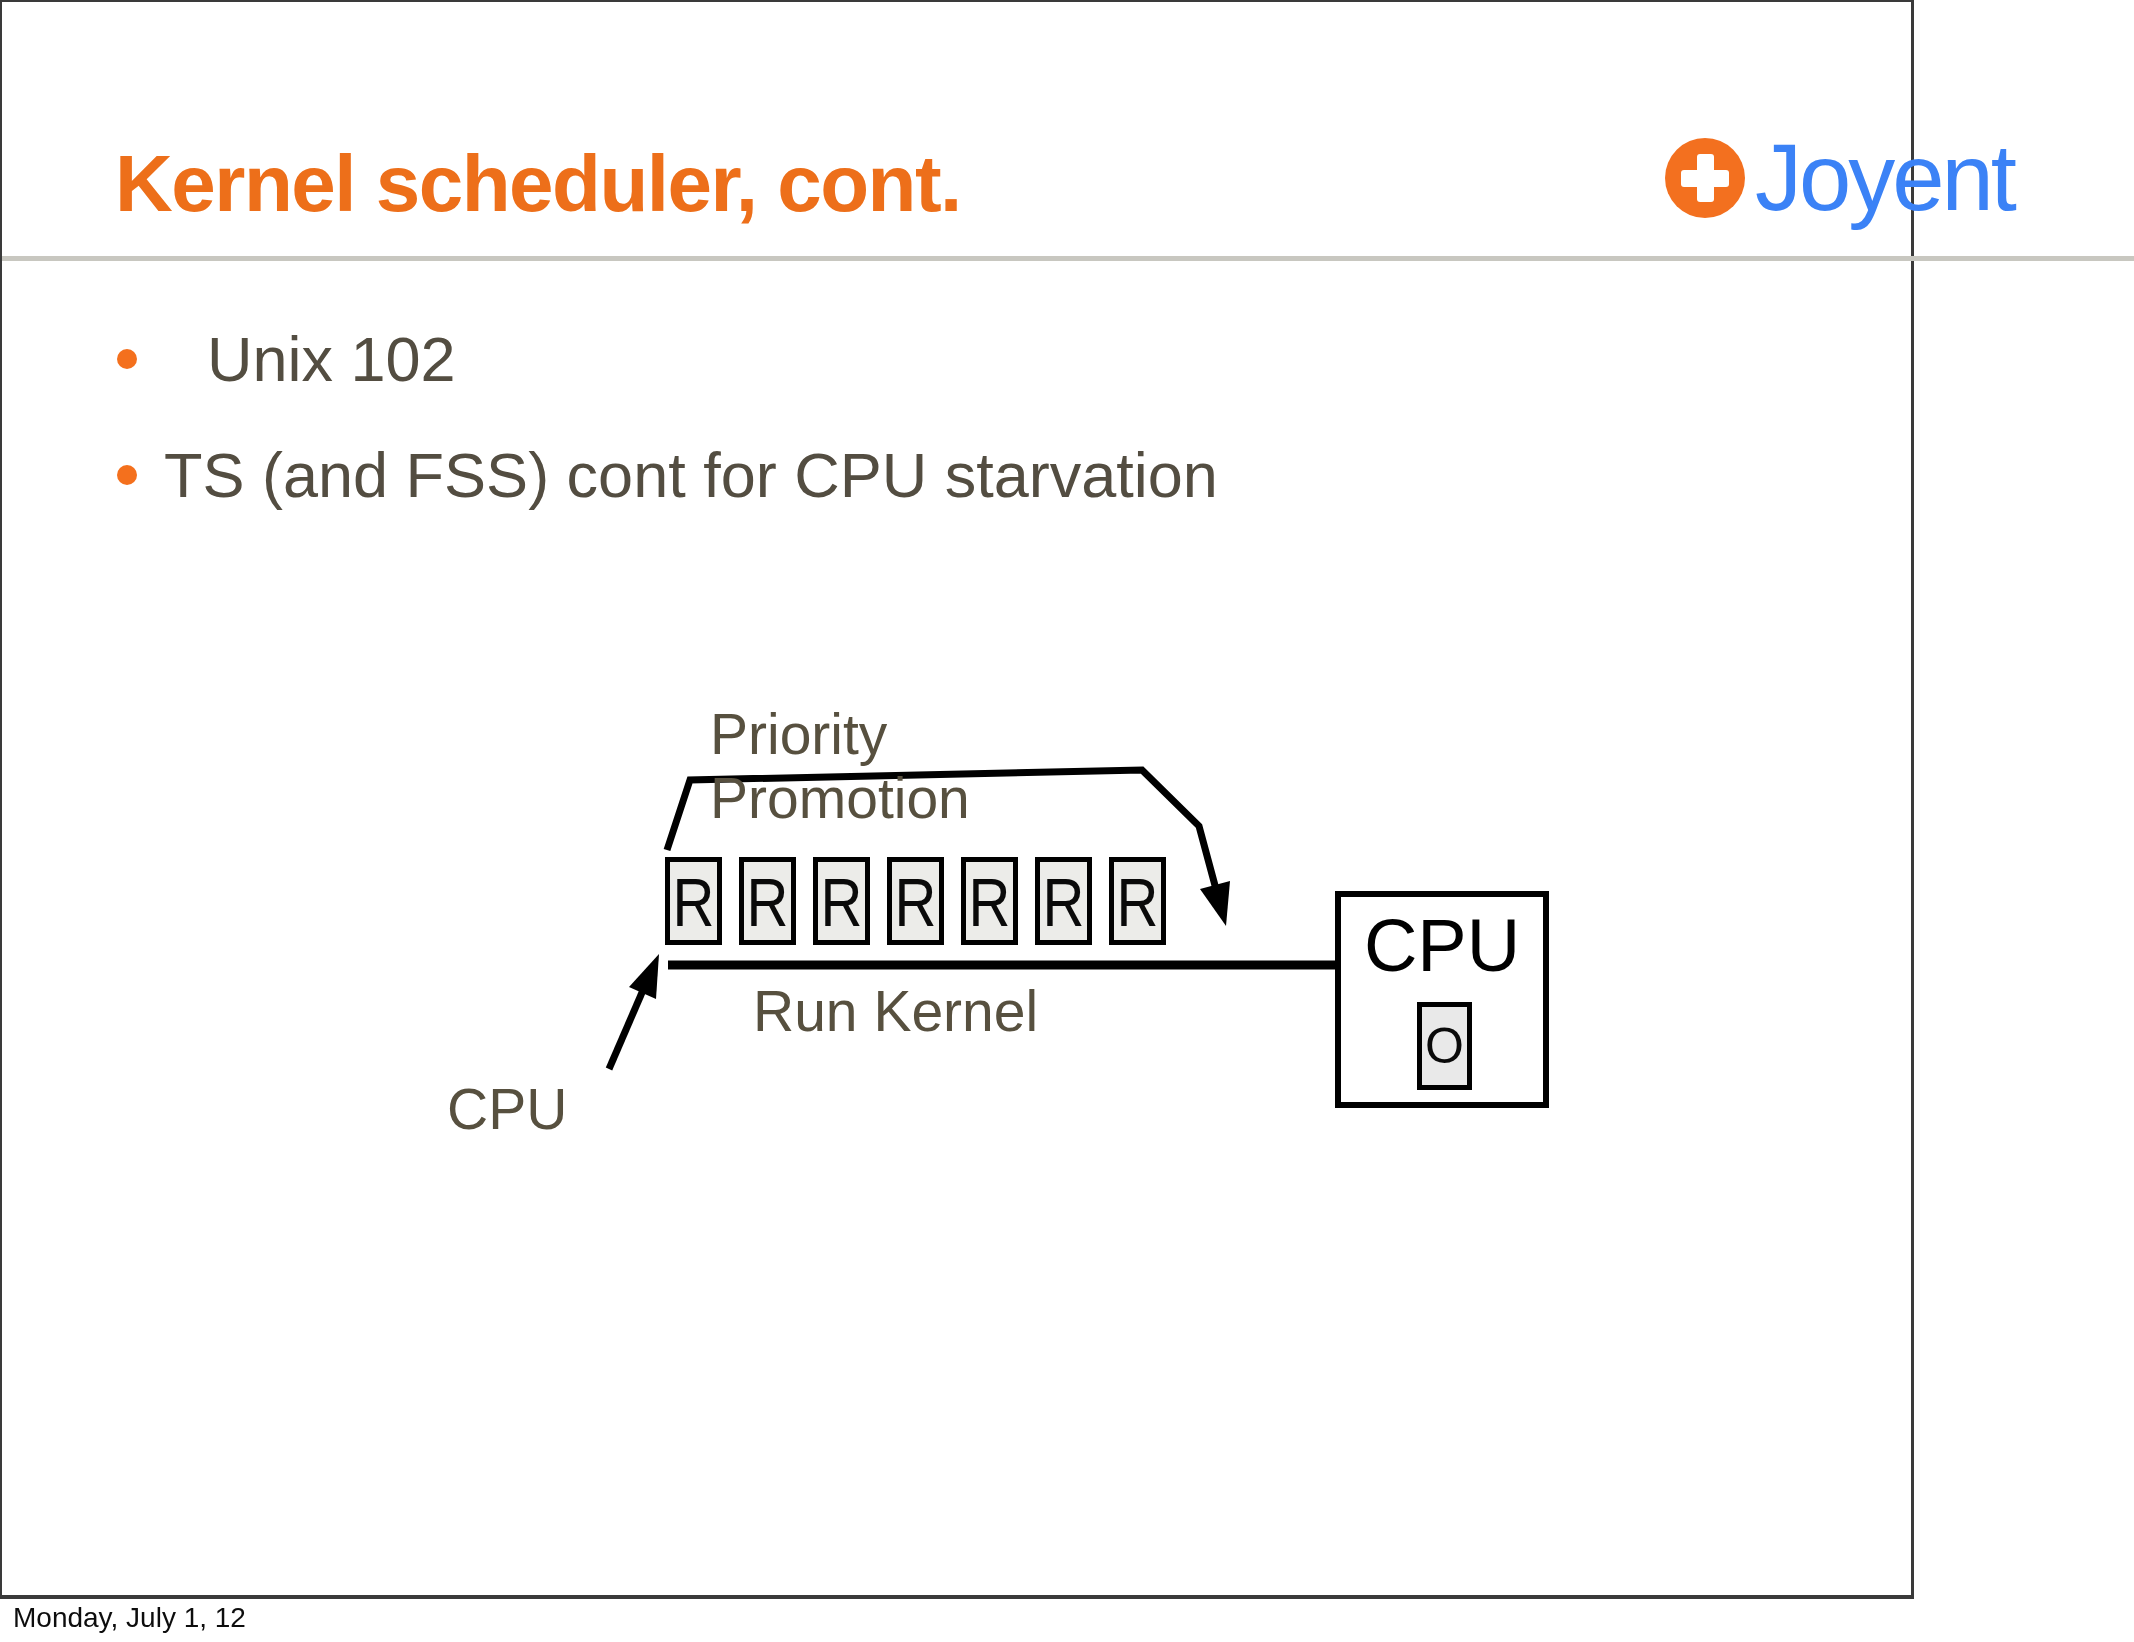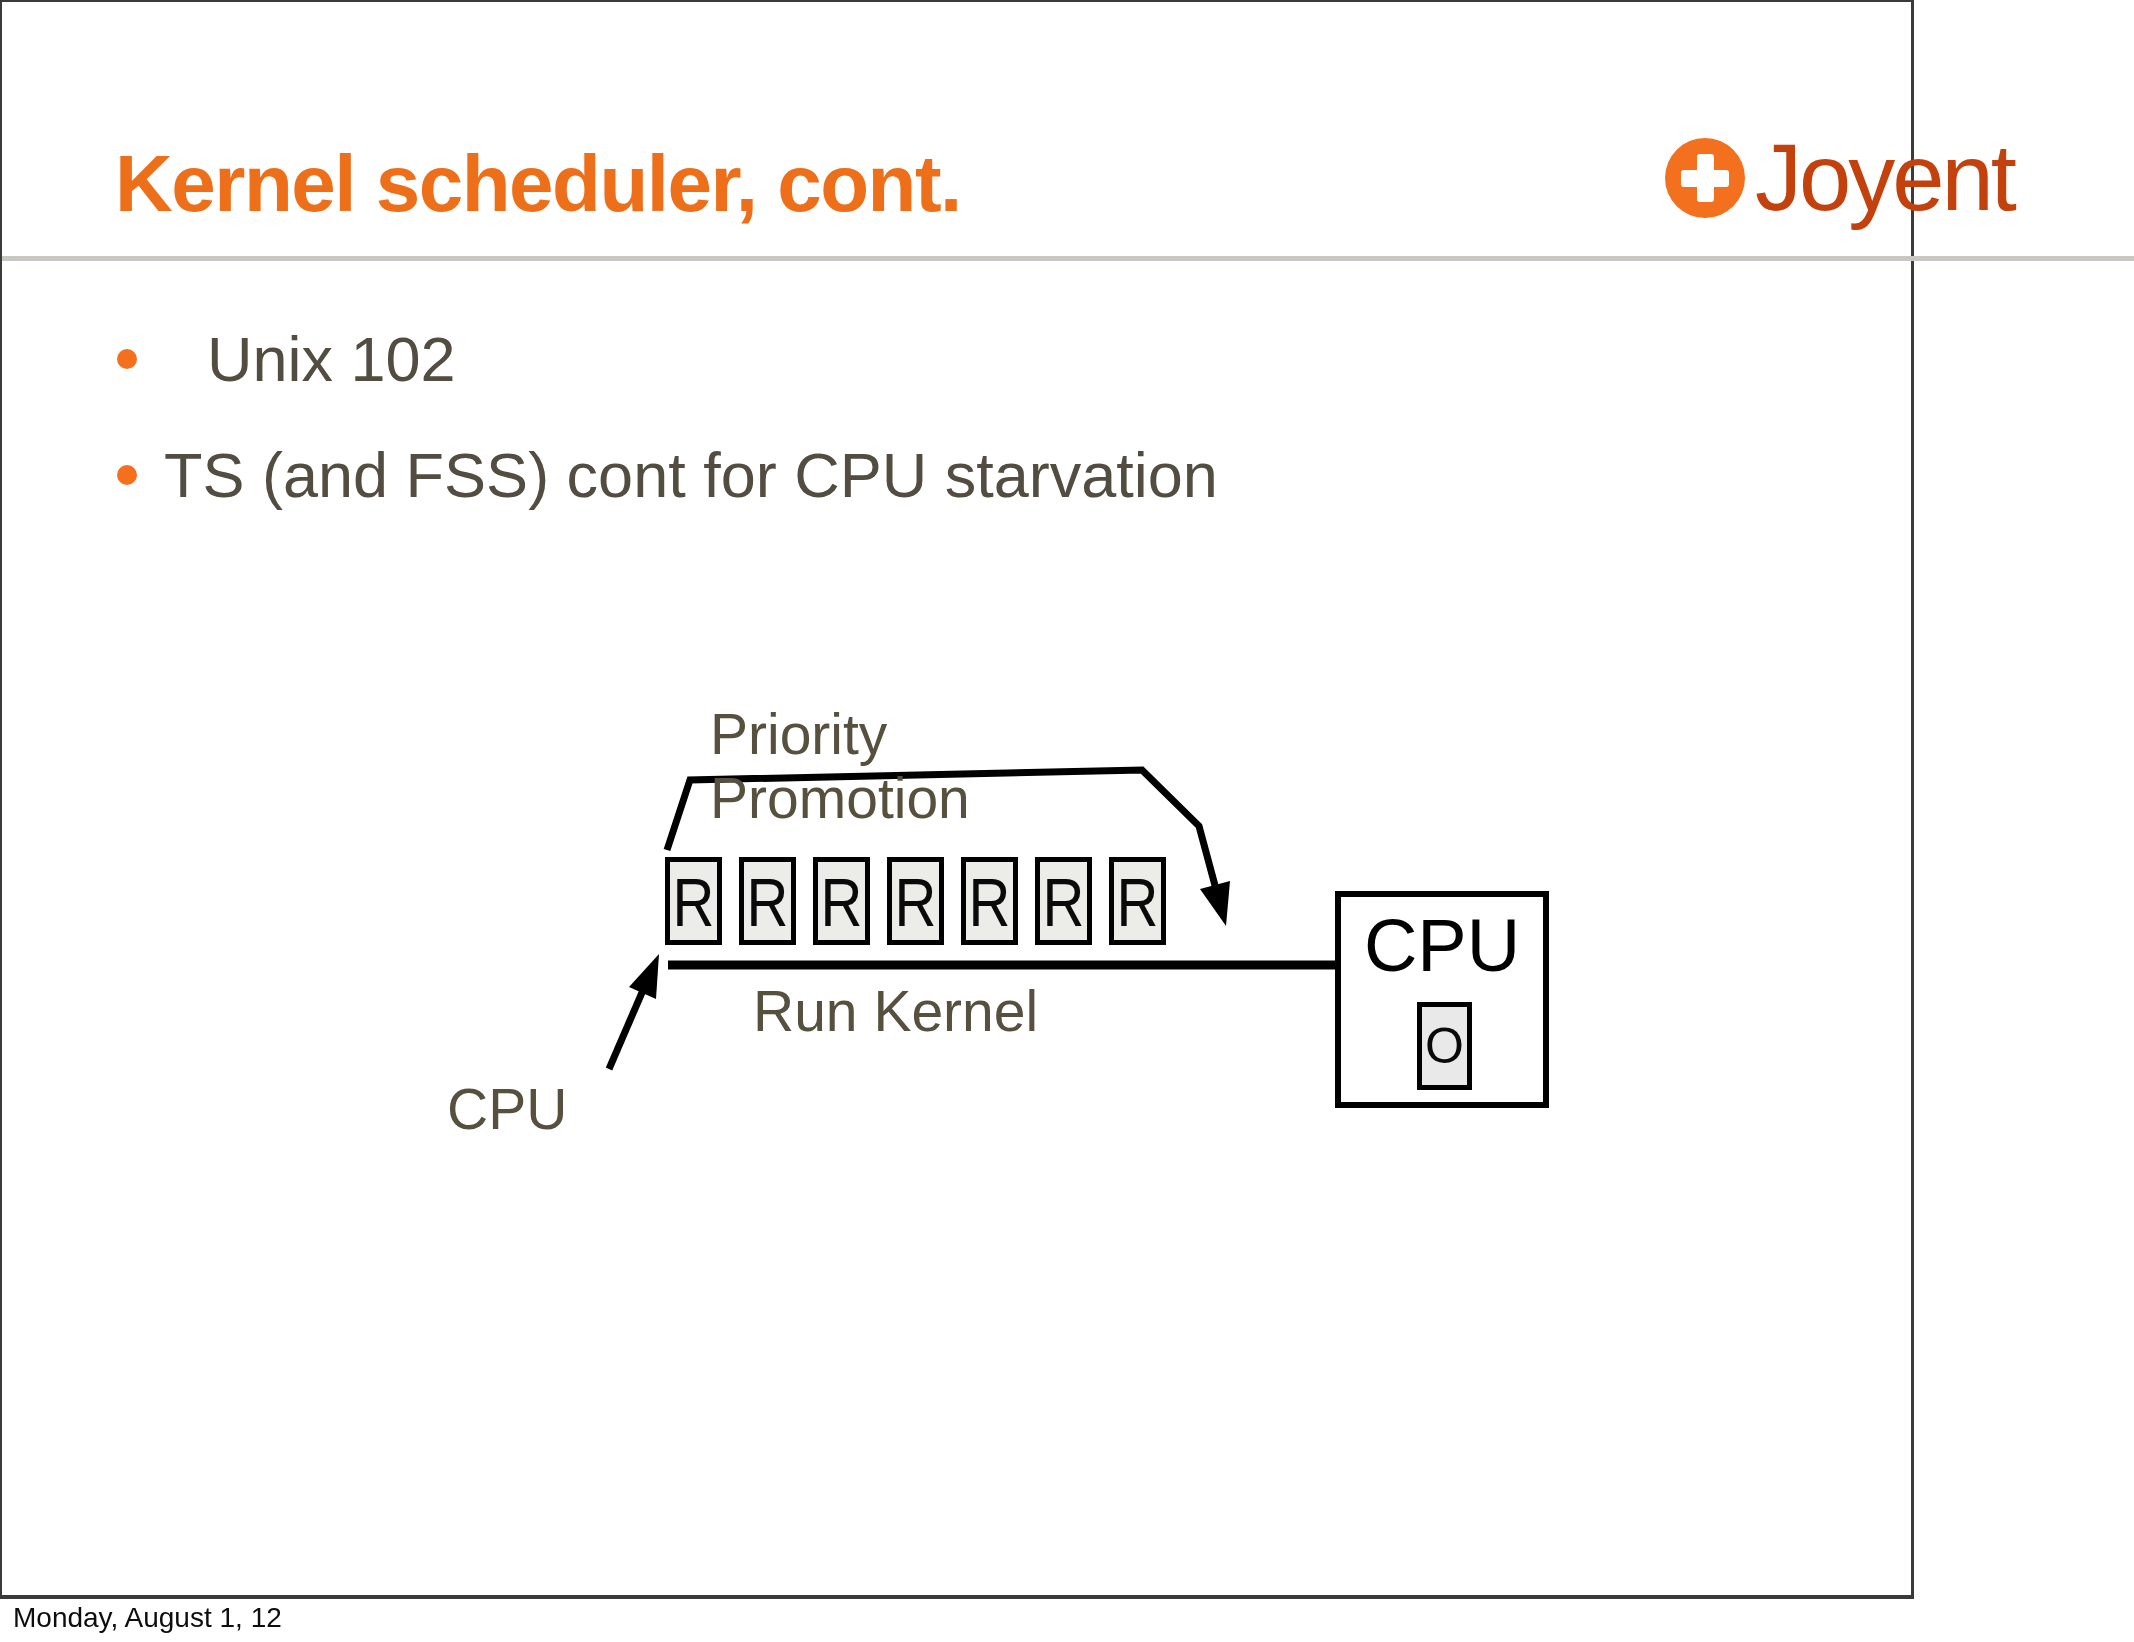--- a/index.html
+++ b/index.html
@@ -20,21 +20,21 @@
     color:#ED6F1A; line-height:1.0; white-space:nowrap;
   }
 
   .divider { position:absolute; left:0; top:254px; width:2132px; height:5px; background:#C8C7C0; }
 
   
   .logo { position:absolute; left:1663px; top:136px; display:flex; align-items:center; }
   .logo-mark { position:relative; width:80px; height:80px; border-radius:50%; background:#F3701F; flex:0 0 auto; }
   .logo-mark .ph { position:absolute; left:16px; top:32px; width:48px; height:17px; background:#ffffff; border-radius:3px; }
   .logo-mark .pv { position:absolute; left:32px; top:16px; width:17px; height:48px; background:#ffffff; border-radius:3px; }
-  .logo-text { margin-left:10px; font-size:94px; line-height:80px; color:#c2410c; letter-spacing:-3px; font-weight:400; }
+  .logo-text { margin-left:10px; font-size:94px; line-height:80px; color:#3b82f6; letter-spacing:-3px; font-weight:400; }
 
   
   .bullet-row { position:absolute; left:115px; display:flex; align-items:flex-start; }
   .bullet-row .dot { width:20px; height:20px; border-radius:50%; background:#F4701D; margin-top:27px; flex:0 0 auto; }
   .bullet-row .btext { margin-left:27px; font-size:63px; line-height:1.2; color:#534D41; white-space:nowrap; }
   .bullet-1 { top:320px;gap:43px; }
   .bullet-2 { top:436px; }
 
   
   .dlabel { position:absolute; text-align:left; font-size:57px; line-height:64px; color:#57503F; }
@@ -140,14 +140,14 @@
 
     <div class="cpu-box">
       <div class="cpu-label">CPU</div>
       <div class="oncpu-box">
         <span>O</span>
       </div>
     </div>
 
   </div>
 
-  <div class="footer-date">Monday, August 1, 12</div>
+  <div class="footer-date">Monday, July 1, 12</div>
 </div>
 
 </body></html>

